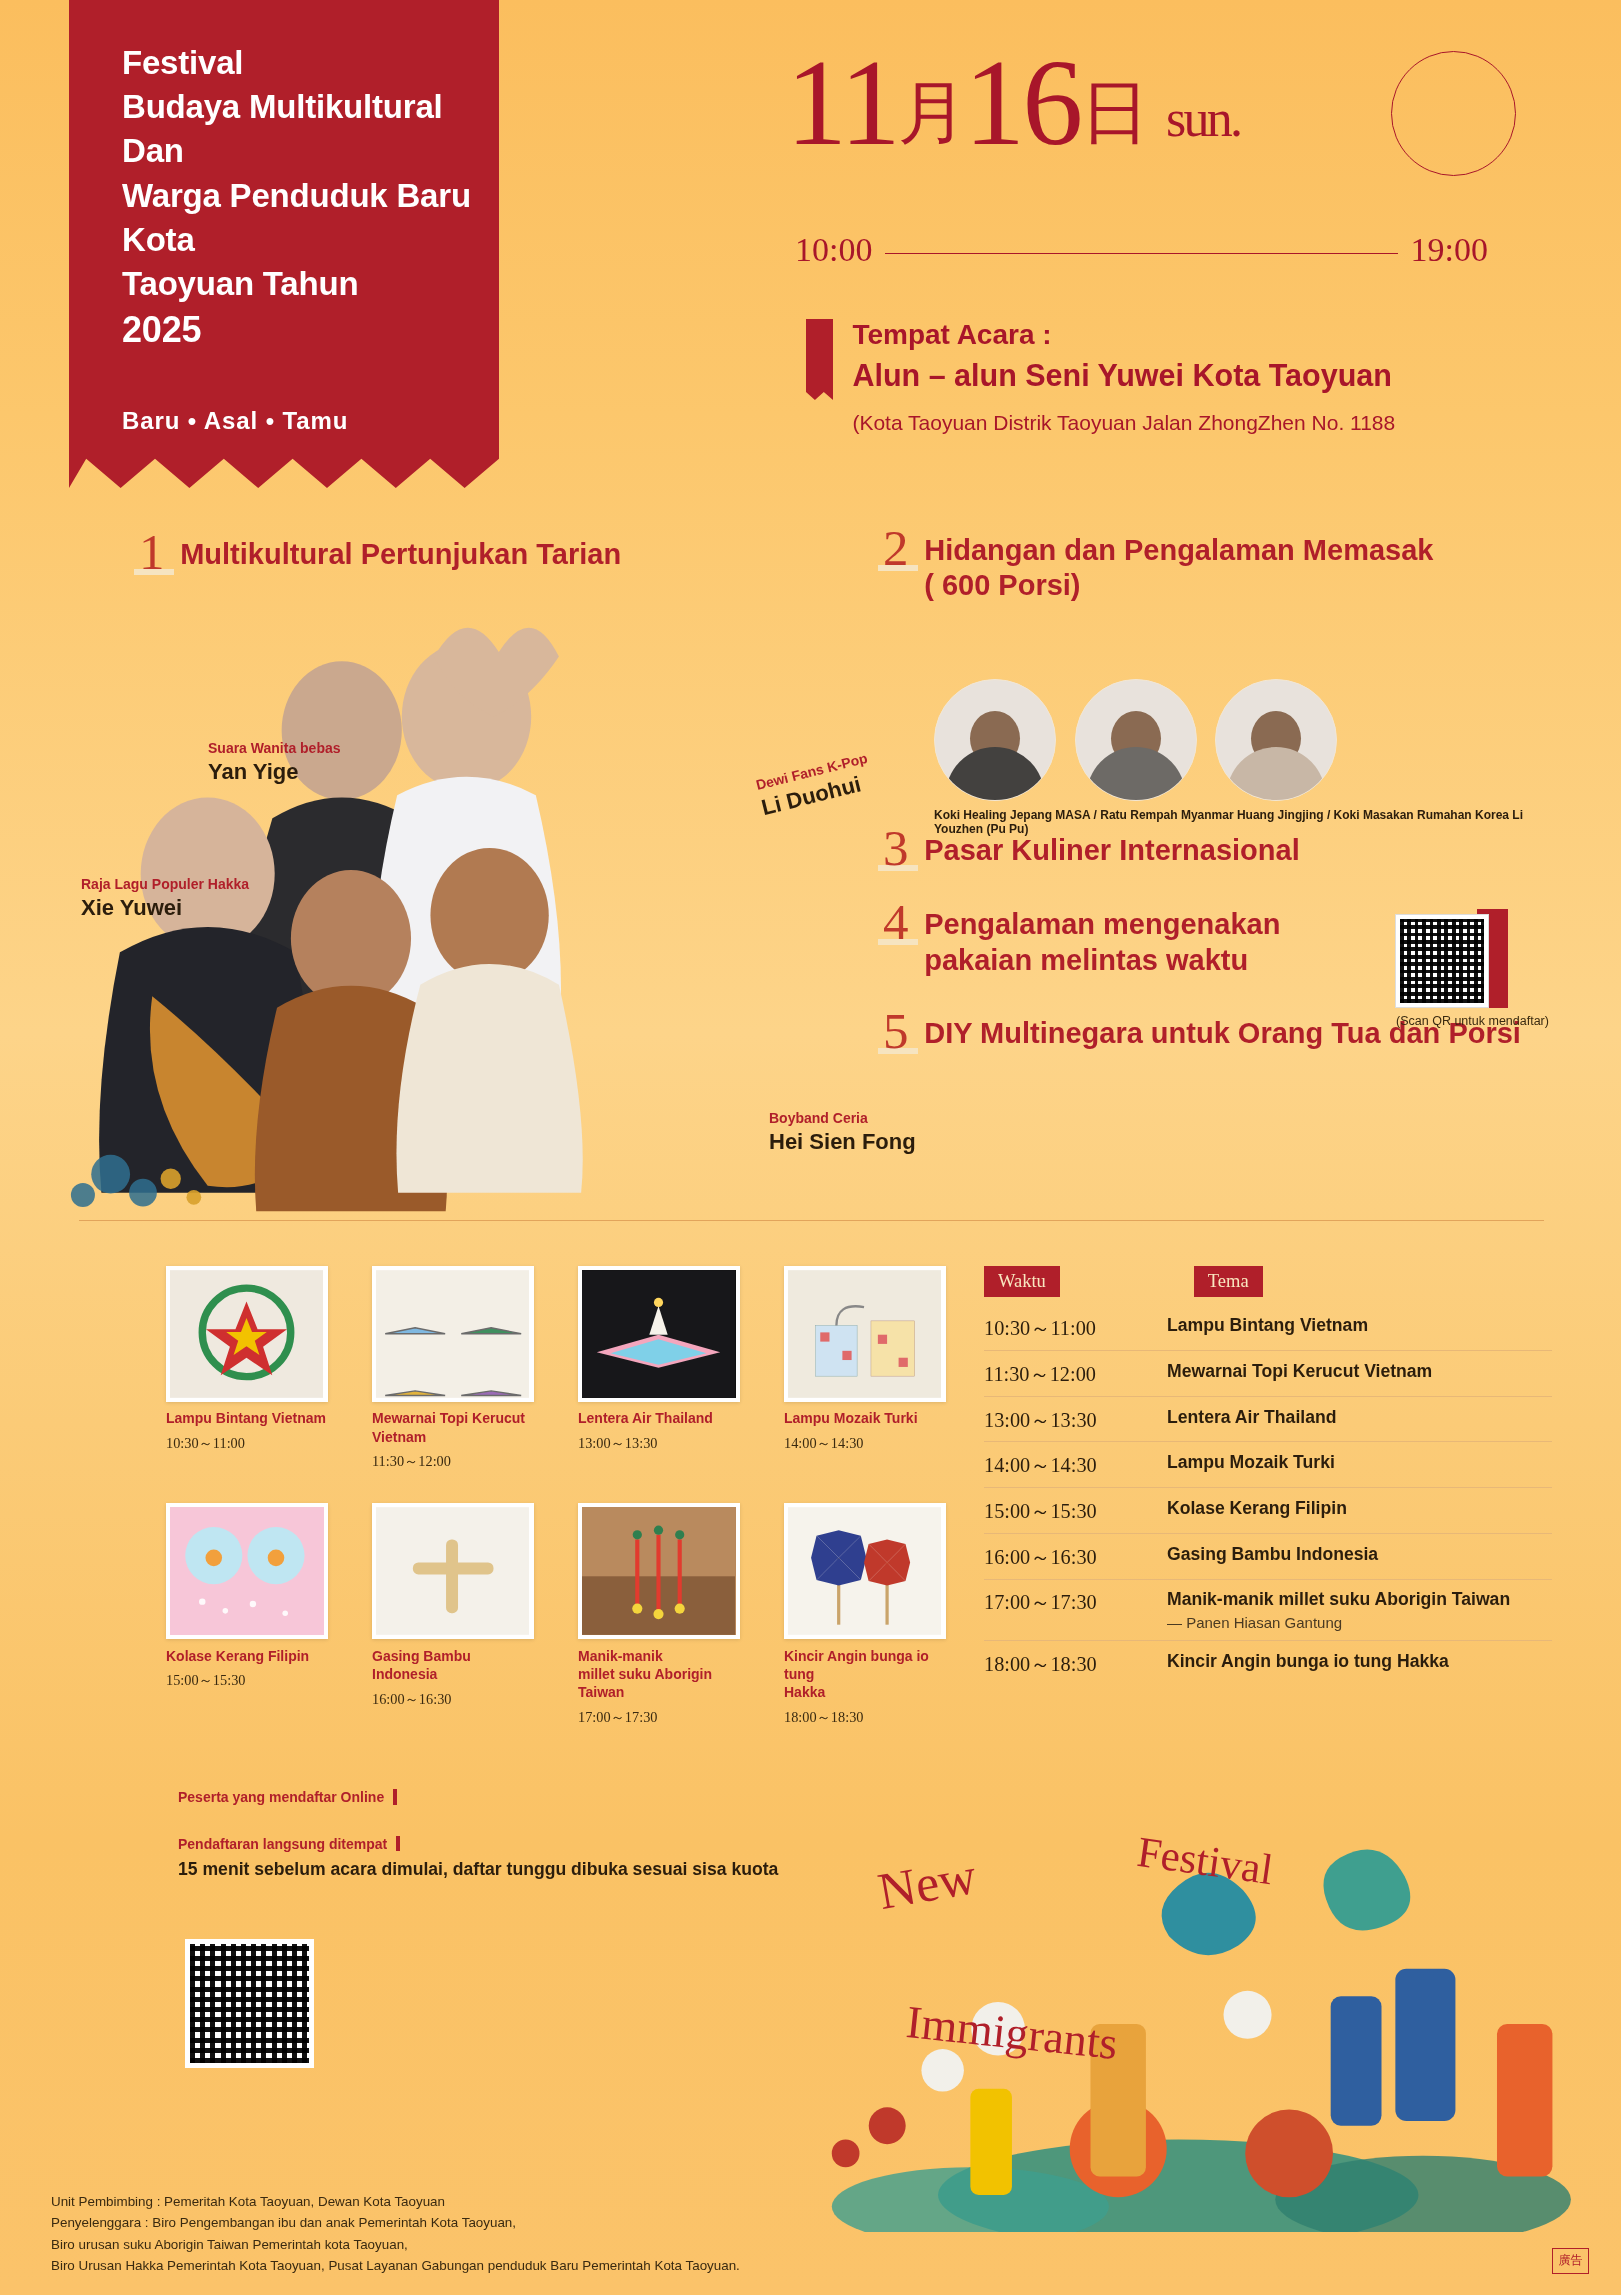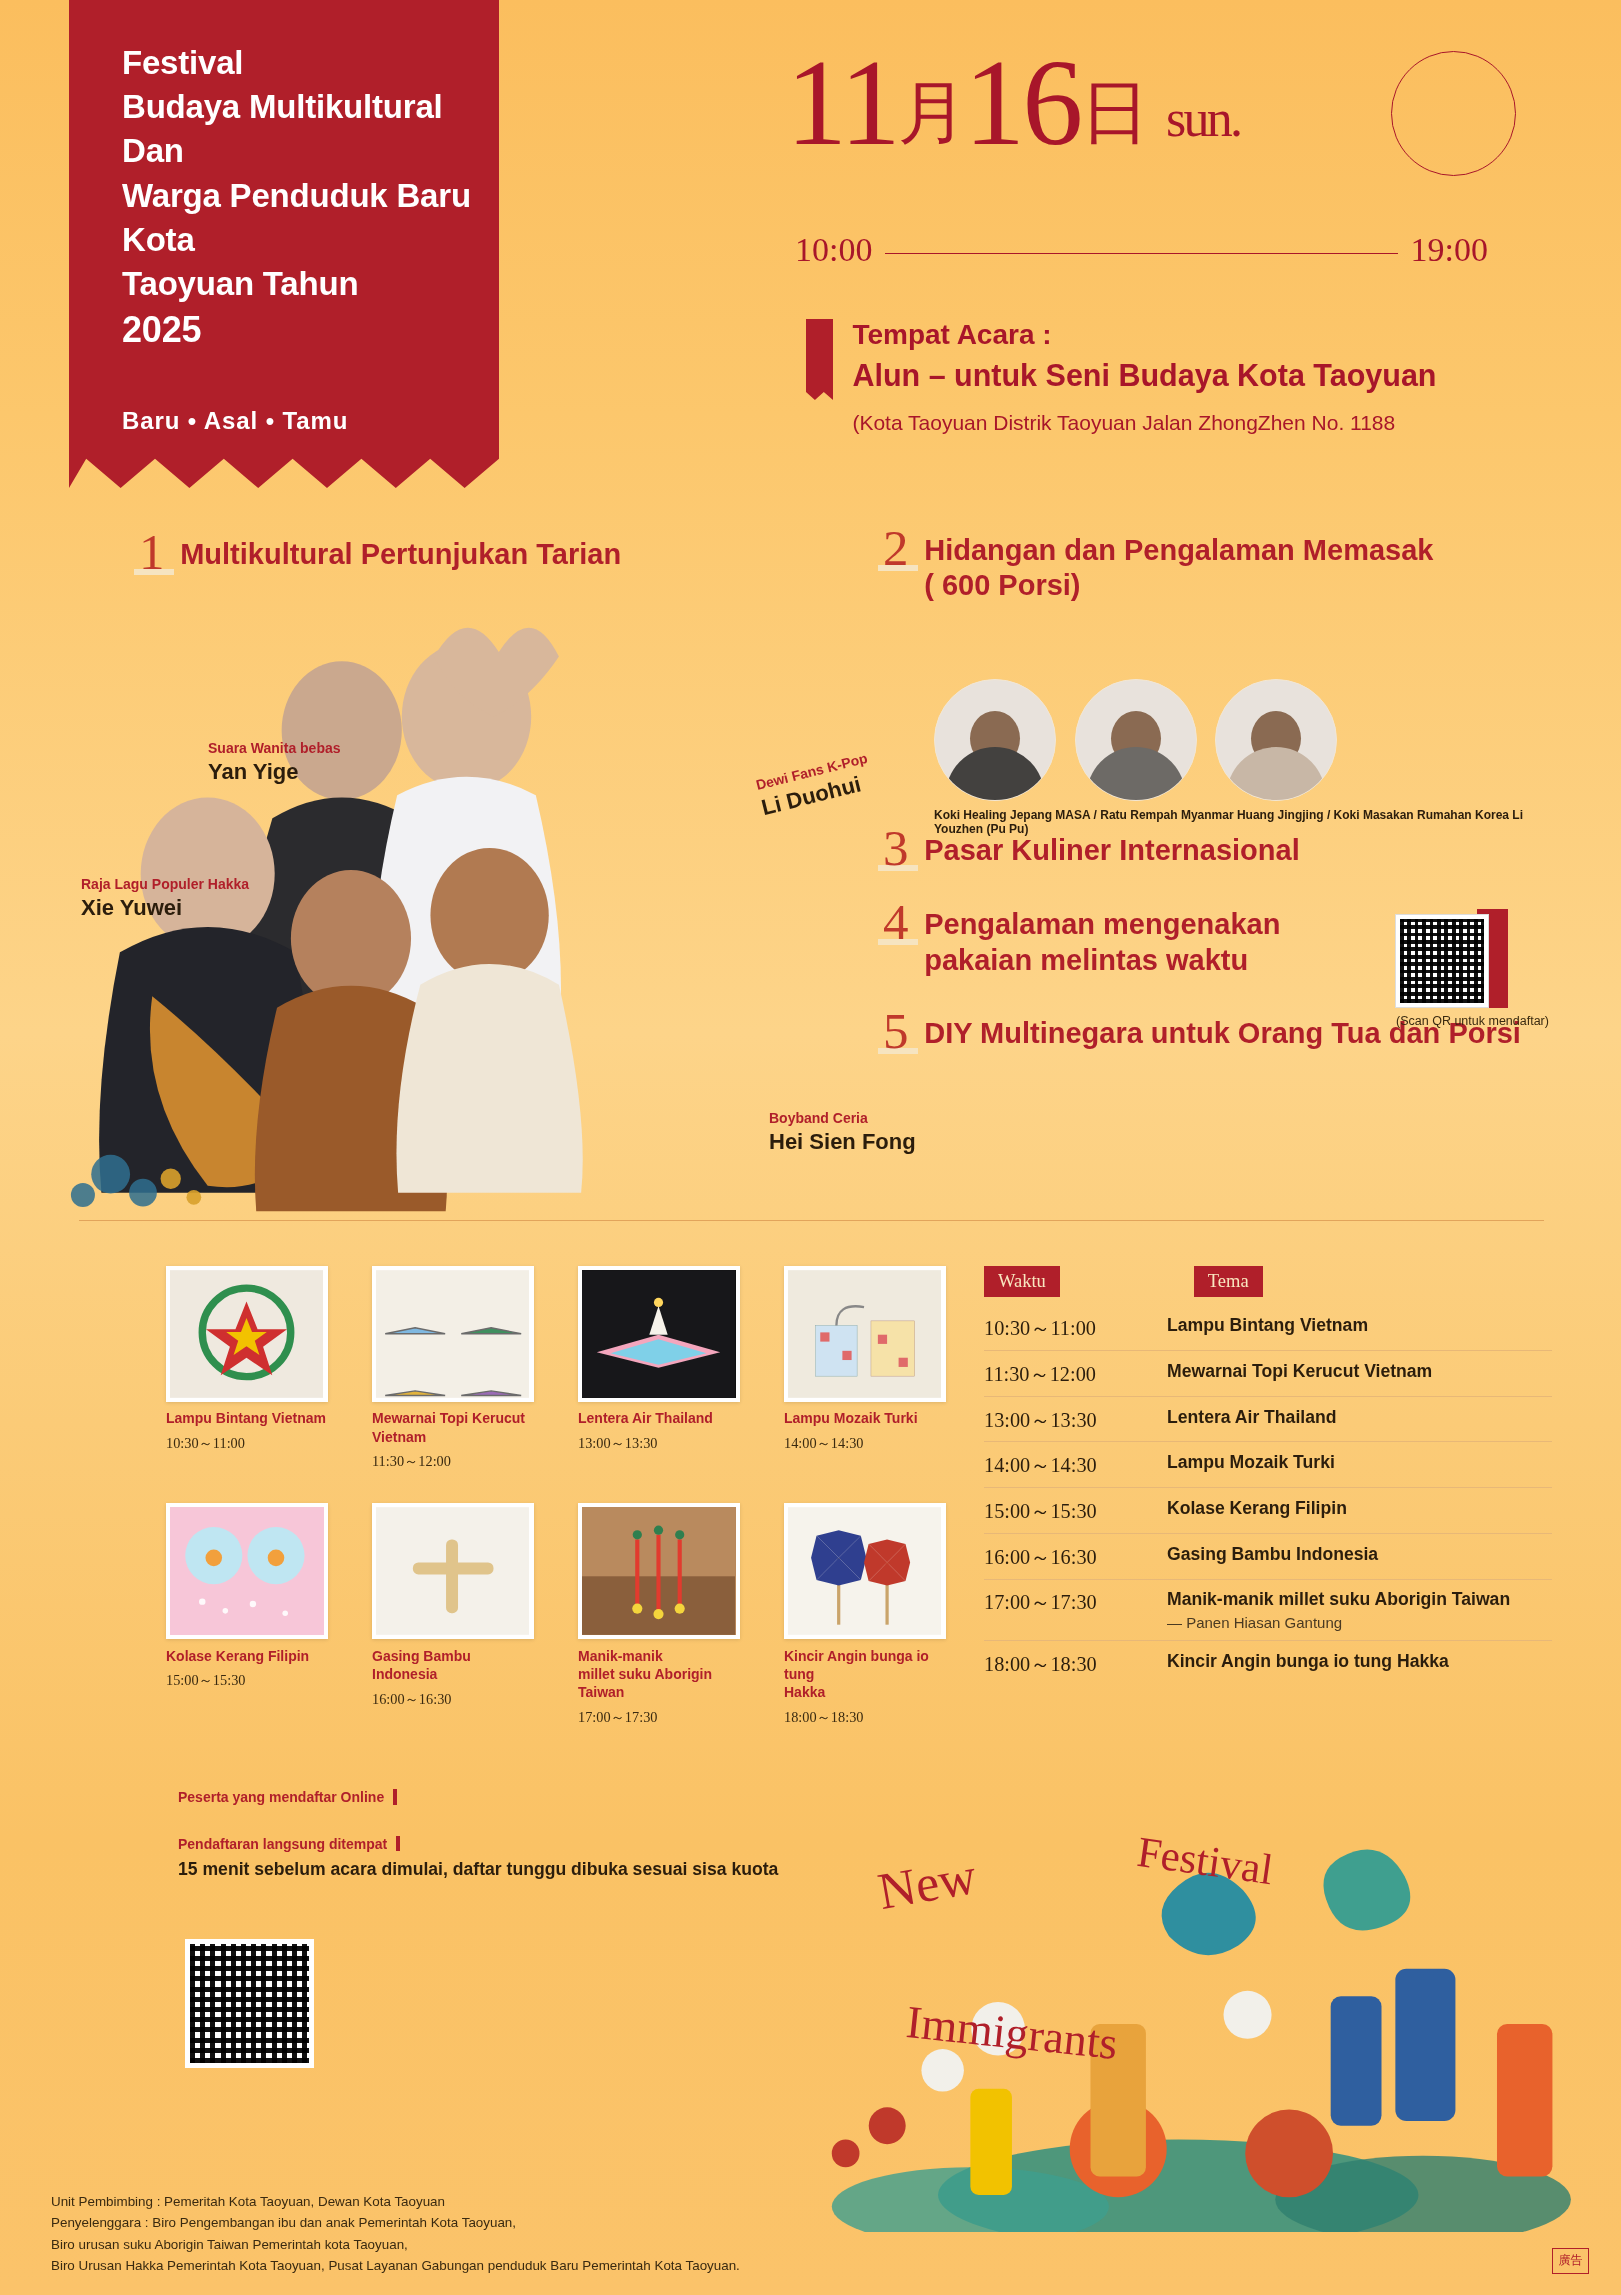--- a/index.html
+++ b/index.html
@@ -193,21 +193,21 @@
   <div class="time-row">
     <span>10:00</span>
     <span class="line"></span>
     <span>19:00</span>
   </div>
 
   <div class="venue">
     <div class="venue-mark"></div>
     <div class="venue-body">
       <div class="venue-l1">Tempat Acara :</div>
-      <div class="venue-l2">Alun – untuk Seni Budaya Kota Taoyuan</div>
+      <div class="venue-l2">Alun – alun Seni Yuwei Kota Taoyuan</div>
       <div class="venue-l3">(Kota Taoyuan Distrik Taoyuan Jalan ZhongZhen No. 1188</div>
     </div>
   </div>
 </div>
 
 <div class="program">
 
   <div class="collage">
     <svg width="823" height="647" viewBox="0 0 1780 1400">
       <ellipse cx="620" cy="330" rx="130" ry="150" fill="#caa88e"></ellipse>

